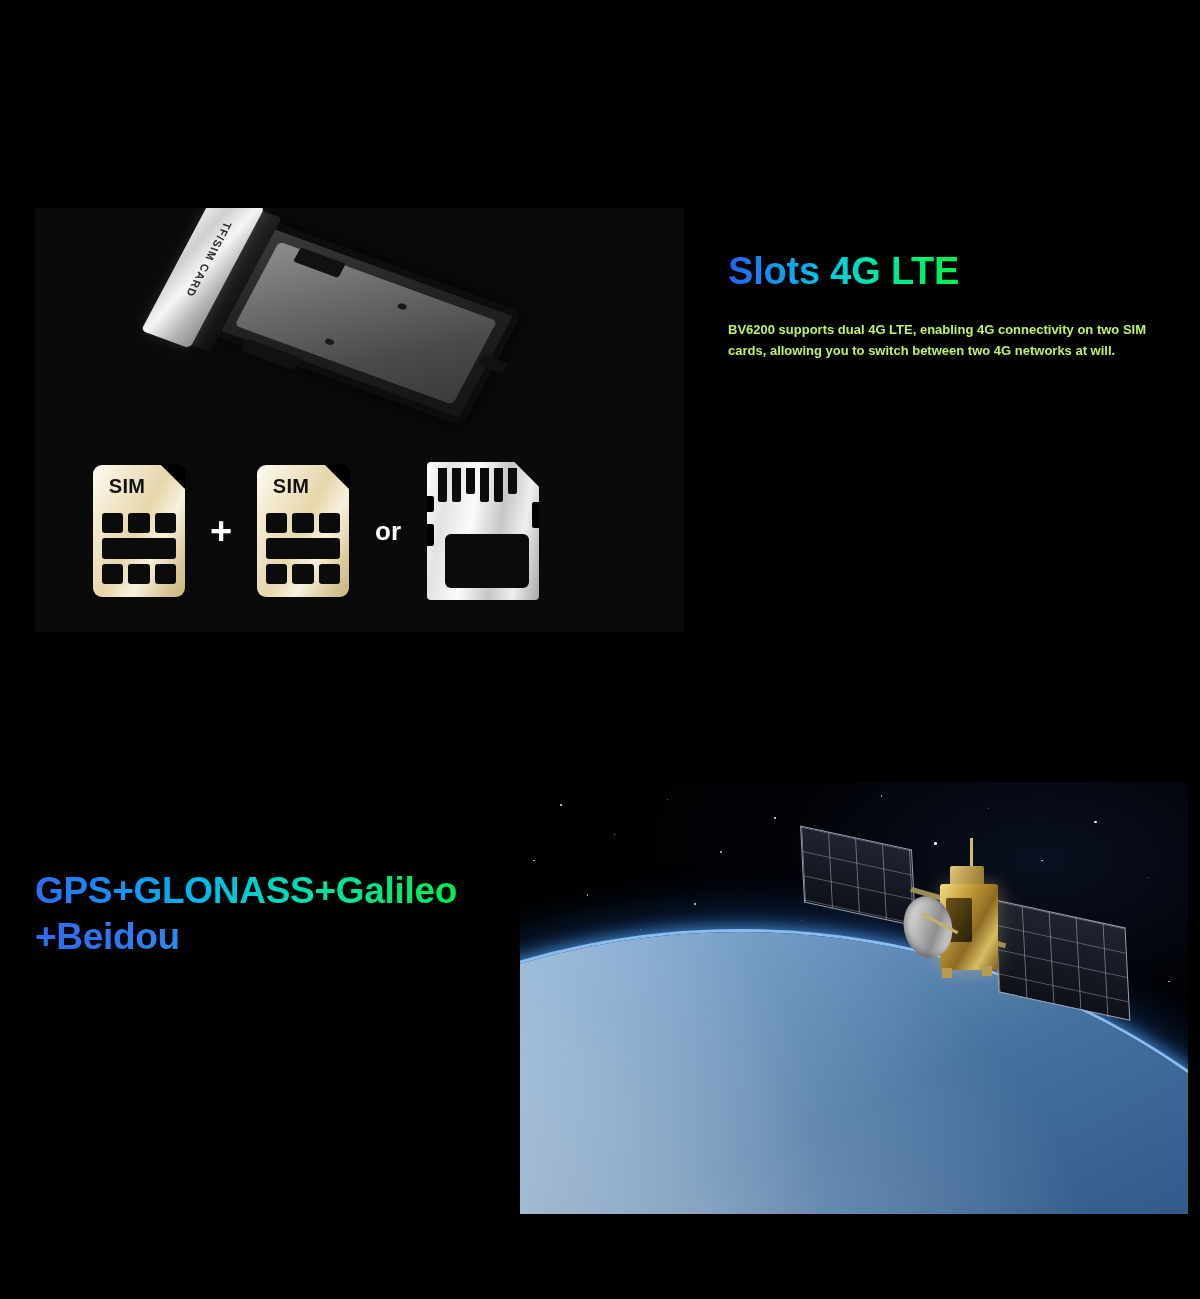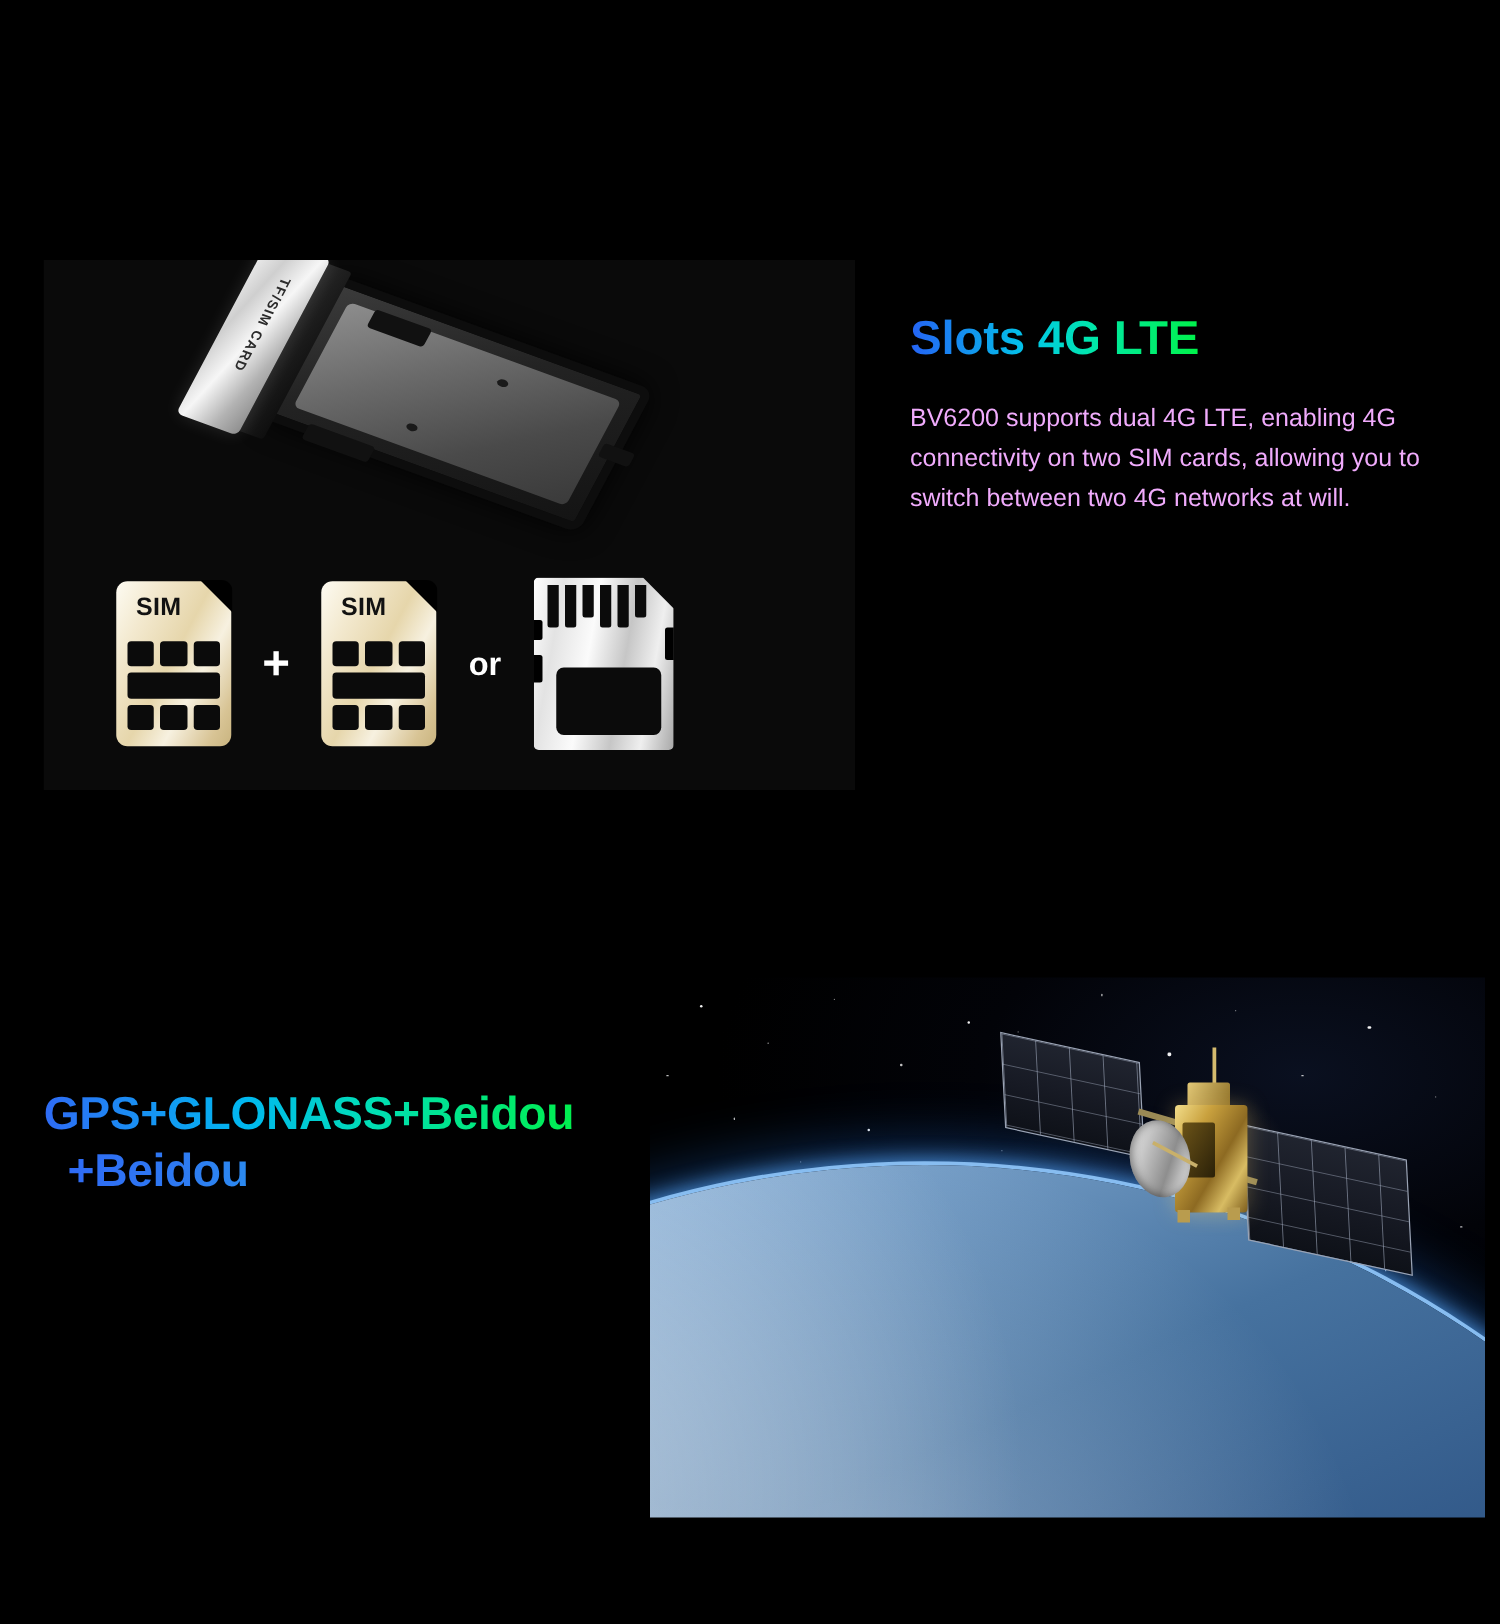--- a/index.html
+++ b/index.html
@@ -244,24 +244,24 @@
     background: linear-gradient(90deg, #2563f5 0%, #00c8e8 42%, #00e8a8 64%, #00f24a 100%);
     -webkit-background-clip: text;
     background-clip: text;
     color: transparent;
     -webkit-text-fill-color: transparent;
     display: inline-block;
   }
 
   .bodytext {
     margin-top: 26px;
-    font-size: 20px;
+    font-size: 13px;
     line-height: 1.62;
-    color: #f0abfc;
-    font-weight: 400;
+    color: #bef264;
+    font-weight: 700;
   }
 
   .slots-line {
     margin-top: 62px;
     font-size: 19.5px;
     color: #ffffff;
     font-weight: 400;
   }
 
   
@@ -289,21 +289,20 @@
     -webkit-background-clip: text;
     background-clip: text;
     color: transparent;
     -webkit-text-fill-color: transparent;
     width: max-content;
   }
   .hl-line.second {
     background: linear-gradient(90deg, #2f6bf5 0%, #2e79f2 60%, #2b8af0 100%);
     -webkit-background-clip: text;
     background-clip: text;
-    margin-left: 19px;
     -webkit-text-fill-color: transparent;
   }
 
   .gps-body {
     margin-top: 30px;
     font-size: 19.5px;
     line-height: 1.62;
     color: #ffffff;
   }
 
@@ -522,21 +521,21 @@
     <h2 class="headline">Slots 4G LTE</h2>
     <p class="bodytext">BV6200 supports dual 4G LTE, enabling 4G connectivity on two SIM cards, allowing you to switch between two 4G networks at will.</p>
   </div>
 
 </section>
 
 <section class="section-gps">
 
   <div class="gps-copy">
     <h2 class="headline-gps">
-      <span class="hl-line">GPS+GLONASS+Beidou</span>
+      <span class="hl-line">GPS+GLONASS+Galileo</span>
       <span class="hl-line second">+Beidou</span>
     </h2>
   </div>
 
   <div class="gps-media">
 
     <div class="starfield">
       <span class="star b" style="left:6%;  top:5%"></span>
       <span class="star" style="left:14%; top:12%"></span>
       <span class="star s" style="left:22%; top:4%"></span>

